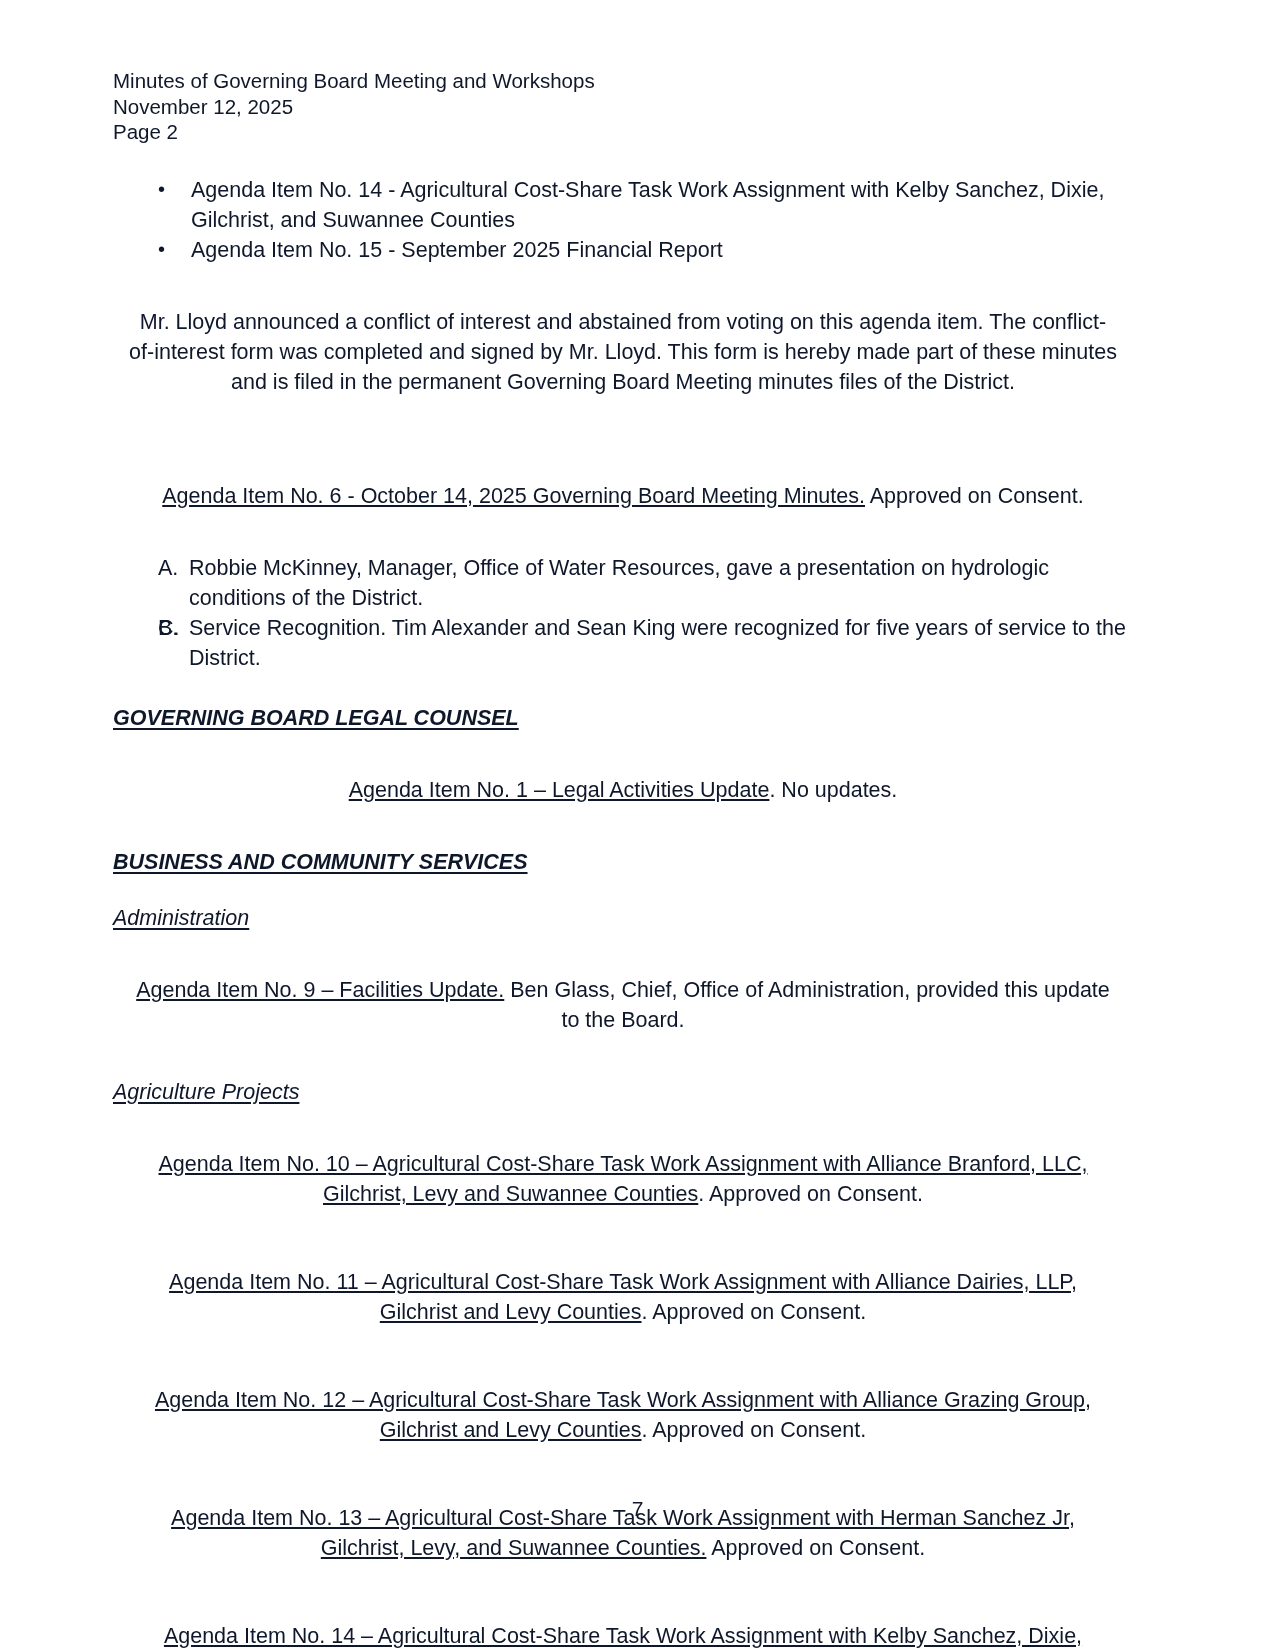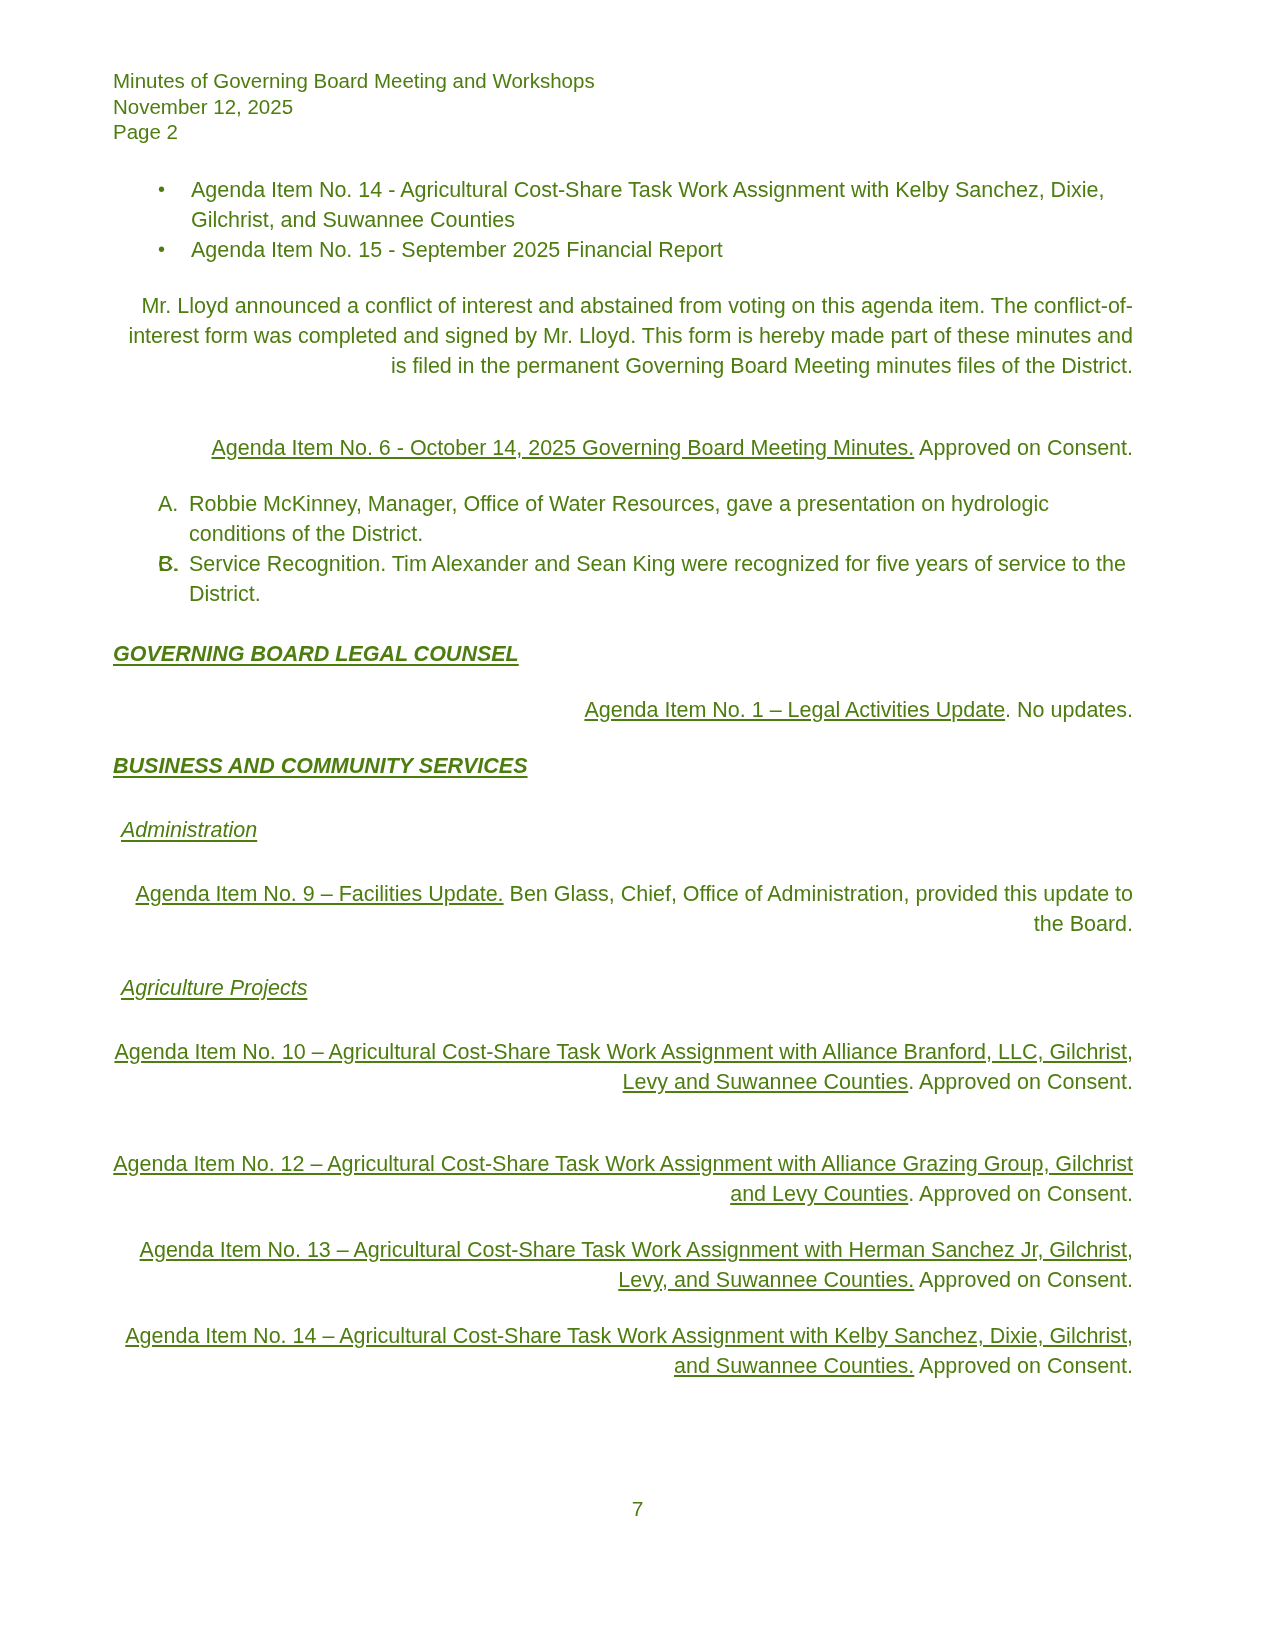--- a/index.html
+++ b/index.html
@@ -6,43 +6,43 @@
     margin: 0;
     padding: 0;
     background: #ffffff;
   }
   .page {
     position: relative;
     width: 1275px;
     height: 1650px;
     background: #ffffff;
     font-family: "Liberation Sans", sans-serif;
-    color: #4d7c0f;
+    color: #0f172a;
     box-sizing: border-box;
     overflow: hidden;
   }
   .content {
     position: absolute;
     left: 113px;
     top: 68px;
     width: 1020px;
   }
   .doc-header {
     font-size: 20.5px;
     line-height: 25.5px;
     margin-bottom: 0;
   }
   .doc-header div {
     white-space: nowrap;
   }
   p.body-para {
     font-size: 21.5px;
     line-height: 30px;
-    margin: 0;
-    text-align: right;
+    margin: 16px;
+    text-align: center;
   }
   .gap-lg { height: 30px; }
   .gap-md { height: 26px; }
 
   ul.bullet-list {
     list-style: none;
     margin: 0;
     padding: 0;
   }
   ul.bullet-list > li {
@@ -87,21 +87,21 @@
     margin: 0;
     display: inline-block;
     font-style: italic;
   }
   .heading-italic {
     font-size: 21.5px;
     line-height: 30px;
     font-style: italic;
     text-decoration: underline;
     text-underline-offset: 3px;
-    margin: 8px;
+    margin: 0;
     display: inline-block;
   }
   .u {
     text-decoration: underline;
     text-underline-offset: 2px;
   }
   .page-number {
     position: absolute;
     left: 0;
     right: 0;
@@ -188,20 +188,21 @@
     <div class="gap-md"></div>
 
     <div><span class="heading-italic">Agriculture Projects</span></div>
 
     <div class="gap-md"></div>
 
     <p class="body-para"><span class="u">Agenda Item No. 10 – Agricultural Cost-Share Task Work Assignment with Alliance Branford, LLC, Gilchrist, Levy and Suwannee Counties</span><span>. Approved on Consent.</span></p>
 
     <div class="gap-md"></div>
 
+    <p class="body-para"><span class="u">Agenda Item No. 11 – Agricultural Cost-Share Task Work Assignment with Alliance Dairies, LLP, Gilchrist and Levy Counties</span><span>. Approved on Consent.</span></p>
 
     <div class="gap-md"></div>
 
     <p class="body-para"><span class="u">Agenda Item No. 12 – Agricultural Cost-Share Task Work Assignment with Alliance Grazing Group, Gilchrist and Levy Counties</span><span>. Approved on Consent.</span></p>
 
     <div class="gap-md"></div>
 
     <p class="body-para"><span class="u">Agenda Item No. 13 – Agricultural Cost-Share Task Work Assignment with Herman Sanchez Jr, Gilchrist, Levy, and Suwannee Counties.</span><span> Approved on Consent.</span></p>
 
     <div class="gap-md"></div>

